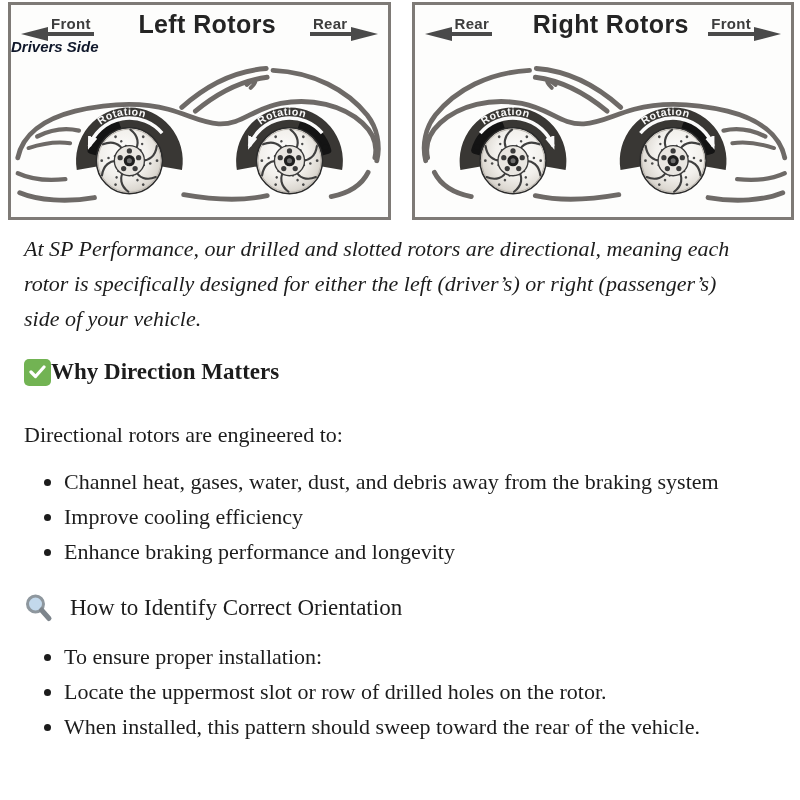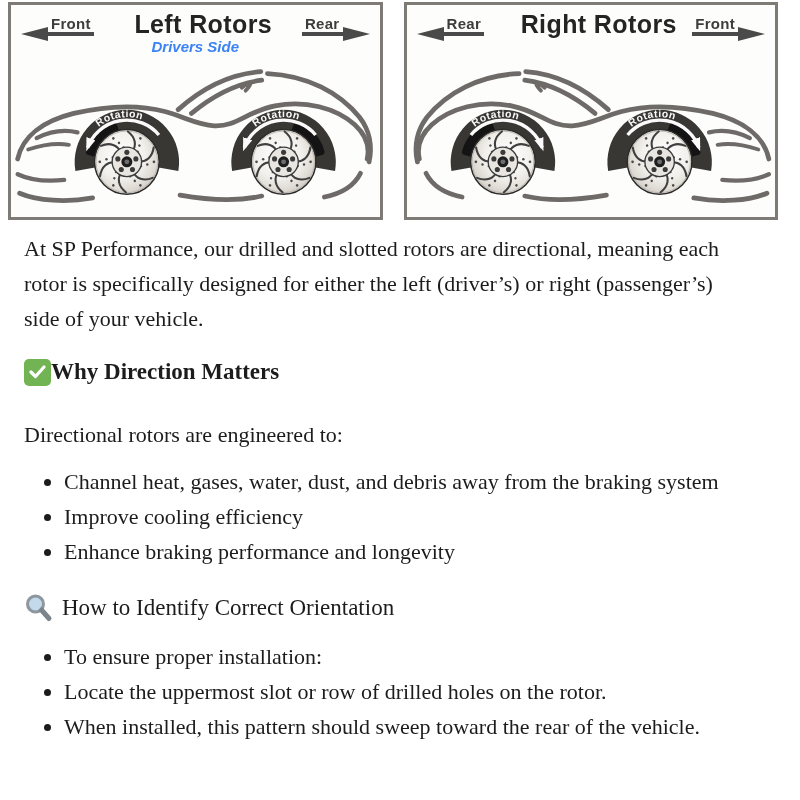--- a/index.html
+++ b/index.html
@@ -4,34 +4,33 @@
 <style>
   * { box-sizing: border-box; }
   html,body { margin:0; padding:0; }
   body {
     width:800px; height:800px; overflow:hidden;
     background:#ffffff;
     font-family:"Liberation Serif", serif;
   }
 
   
-  .diagram { display:flex; gap:21px; margin:2px 22px 0 8px; }
+  .diagram { display:flex; gap:21px; margin:2px 6px 0 8px; }
   .panel {
     position:relative; flex:1; height:218px;
     border:3px solid #7e7a76; background:#fdfdfc;
   }
   .panel-title {
     text-align:center; margin-top:6px;
     font:bold 25px/27px "Liberation Sans", sans-serif;
     letter-spacing:.4px; color:#242424;padding-left:16px;
   }
   .panel-subtitle {
-    text-align:center;
     font:italic bold 15px/17px "Liberation Sans", sans-serif;
-    color:#3b82f6;
+    color:#0f172a;
   }
   .dir {
     position:absolute; top:10px;
     font:bold 15px/17px "Liberation Sans", sans-serif;
     color:#3d3d3d; letter-spacing:.3px;
     border-bottom:4px solid #4a4a4a; padding:0 3px 0 3px;
   }
   .dir-left  { left:37px; }
   .dir-right { right:37px; }
   .dir-left::before, .dir-right::after {
@@ -42,26 +41,26 @@
   .dir-left::before  { left:-27px;  border-right:27px solid #4a4a4a; }
   .dir-right::after  { right:-27px; border-left:27px solid #4a4a4a; }
 
   .car-svg { position:absolute; left:0; bottom:1px; width:100%; height:170px; }
 
   
   .article {
     width:760px; padding:0 24px; color:#1c1c1c;
     font-size:22px; line-height:35px;
   }
-  .intro { margin:11px 0 0 0; }
+  .intro { margin:11px 0 0 0;font-style:italic; }
   .sec-head {
     display:flex; align-items:center; 
     margin:20px 0 0 0; font-size:23px; font-weight:bold; line-height:32px;
   }
-  .sec-head.regular { font-weight:normal; margin-top:23px; gap:8px; }
+  .sec-head.regular { font-weight:normal; margin-top:23px; gap:16px; }
   .check-badge {
     flex:0 0 auto; width:27px; height:27px; border-radius:5px;
     background:#72b353; display:flex; align-items:center; justify-content:center;
   }
   .lead { margin:29px 0 0 0; }
   ul { margin:12px 0 0 0; padding:0 0 0 40px; list-style:disc; }
   li { margin:0; padding:0; }
   .gap-list { margin-top:15px; }
 </style>
 </head>

